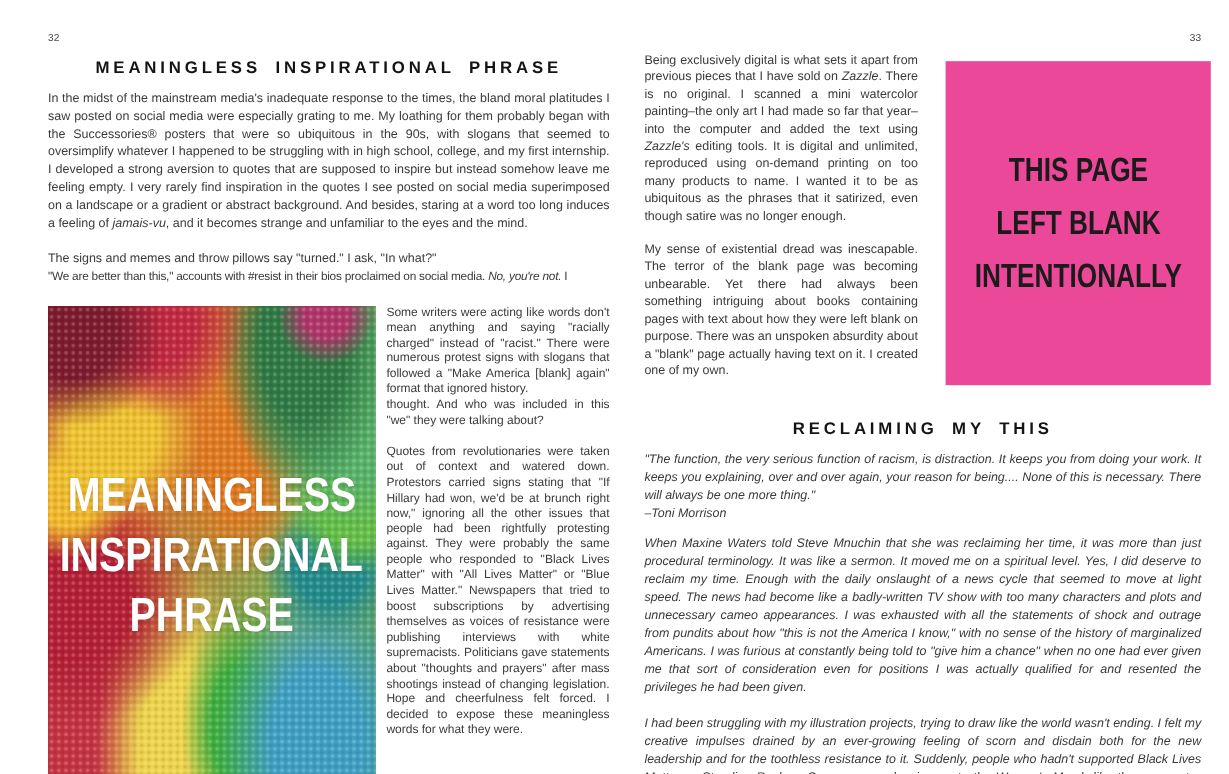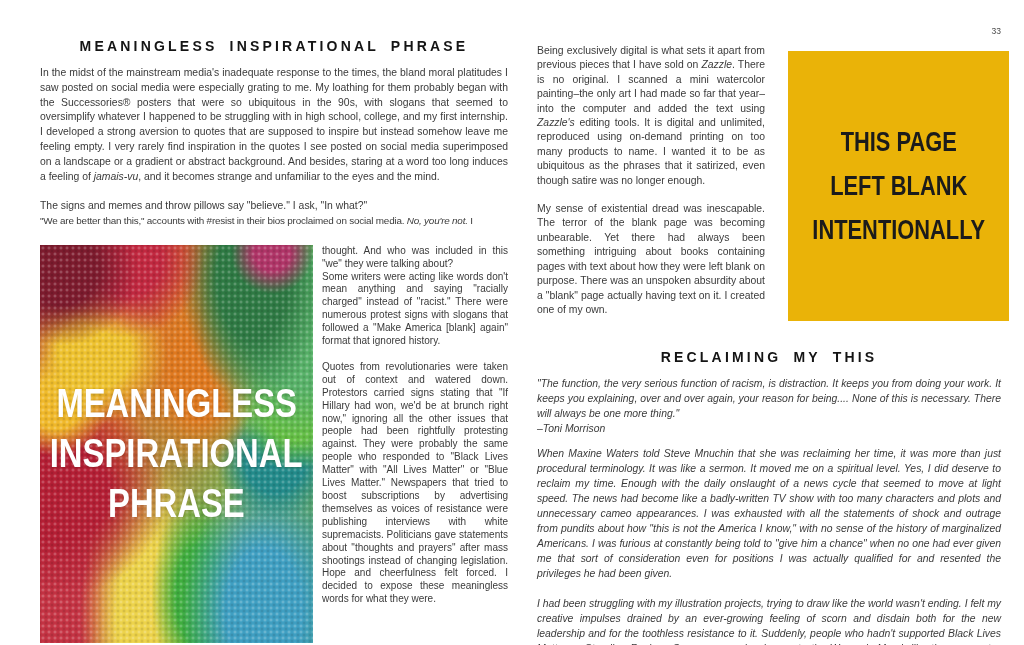--- a/index.html
+++ b/index.html
@@ -63,55 +63,56 @@
     text-shadow:0 1px 3px rgba(60,40,20,0.18);
   }
   .wrap-col{flex:1;font-size:10px;line-height:12.9px;text-align:justify;}
   .wrap-col p{margin:0;}
   .wrap-col p:nth-child(3){margin-top:12.9px;}
 
   .top-row{display:flex;gap:23px;margin-top:18px;}
   .col-text{width:228px;flex:none;font-size:10.4px;line-height:14.4px;text-align:justify;}
   .col-text p{margin:0 0 14px 0;}
   .blank-box{
-    flex:1;height:270px;margin-top:7px;background:#eab308;
+    flex:1;height:270px;margin-top:7px;background:#ec4899;
     display:flex;align-items:center;justify-content:center;
   }
   .blank-lines{text-align:center;}
   .blank-line{
     color:#1b1b1b;font-weight:bold;font-size:28px;line-height:44px;
     transform:scaleX(0.78);white-space:nowrap;
   }
   .reclaim-heading{margin-top:18px;}
   .quote{margin-top:11px;font-style:italic;font-size:10.4px;line-height:15px;text-align:justify;}
   .quote-attr{display:block;}
   .body-text{margin-top:10px;}
   .body-text p{margin:0 0 15px 0;font-size:10.4px;line-height:15px;text-align:justify;font-style:italic;}
 </style>
 </head>
 <body>
 
 <div class="page left-page">
+  <div class="pagenum">32</div>
   <h1 class="section-heading">MEANINGLESS INSPIRATIONAL PHRASE</h1>
   <div class="intro">
       <p><span>In the midst of the mainstream media's inadequate response to the times, the bland moral platitudes I saw posted on social media were especially grating to me. My loathing for them probably began with the Successories® posters that were so ubiquitous in the 90s, with slogans that seemed to oversimplify whatever I happened to be struggling with in high school, college, and my first internship. I developed a strong aversion to quotes that are supposed to inspire but instead somehow leave me feeling empty. I very rarely find inspiration in the quotes I see posted on social media superimposed on a landscape or a gradient or abstract background. And besides, staring at a word too long induces a feeling of </span><em>jamais-vu</em><span>, and it becomes strange and unfamiliar to the eyes and the mind.</span></p>
-      <p><span>The signs and memes and throw pillows say "believe." I ask, "In what?"</span></p>
+      <p><span>The signs and memes and throw pillows say "turned." I ask, "In what?"</span></p>
       <p><span>"We are better than this," accounts with #resist in their bios proclaimed on social media. </span><em>No, you're not.</em><span> I</span></p>
     </div>
   <div class="art-row">
     <div class="painting">
       <div class="painting-overlay">
         <div class="overlay-line">MEANINGLESS</div>
         <div class="overlay-line">INSPIRATIONAL</div>
         <div class="overlay-line">PHRASE</div>
       </div>
     </div>
     <div class="wrap-col">
+        <p><span>Some writers were acting like words don't mean anything and saying "racially charged" instead of "racist." There were numerous protest signs with slogans that followed a "Make America [blank] again" format that ignored history.</span></p>
         <p><span>thought. And who was included in this "we" they were talking about?</span></p>
-        <p><span>Some writers were acting like words don't mean anything and saying "racially charged" instead of "racist." There were numerous protest signs with slogans that followed a "Make America [blank] again" format that ignored history.</span></p>
         <p><span>Quotes from revolutionaries were taken out of context and watered down. Protestors carried signs stating that "If Hillary had won, we'd be at brunch right now," ignoring all the other issues that people had been rightfully protesting against. They were probably the same people who responded to "Black Lives Matter" with "All Lives Matter" or "Blue Lives Matter." Newspapers that tried to boost subscriptions by advertising themselves as voices of resistance were publishing interviews with white supremacists. Politicians gave statements about "thoughts and prayers" after mass shootings instead of changing legislation. Hope and cheerfulness felt forced. I decided to expose these meaningless words for what they were.</span></p>
       </div>
   </div>
 </div>
 
 <div class="page right-page">
   <div class="pagenum pagenum-right">33</div>
   <div class="top-row">
     <div class="col-text">
         <p><span>Being exclusively digital is what sets it apart from previous pieces that I have sold on </span><em>Zazzle</em><span>. There is no original. I scanned a mini watercolor painting–the only art I had made so far that year–into the computer and added the text using </span><em>Zazzle's</em><span> editing tools. It is digital and unlimited, reproduced using on-demand printing on too many products to name. I wanted it to be as ubiquitous as the phrases that it satirized, even though satire was no longer enough.</span></p>

